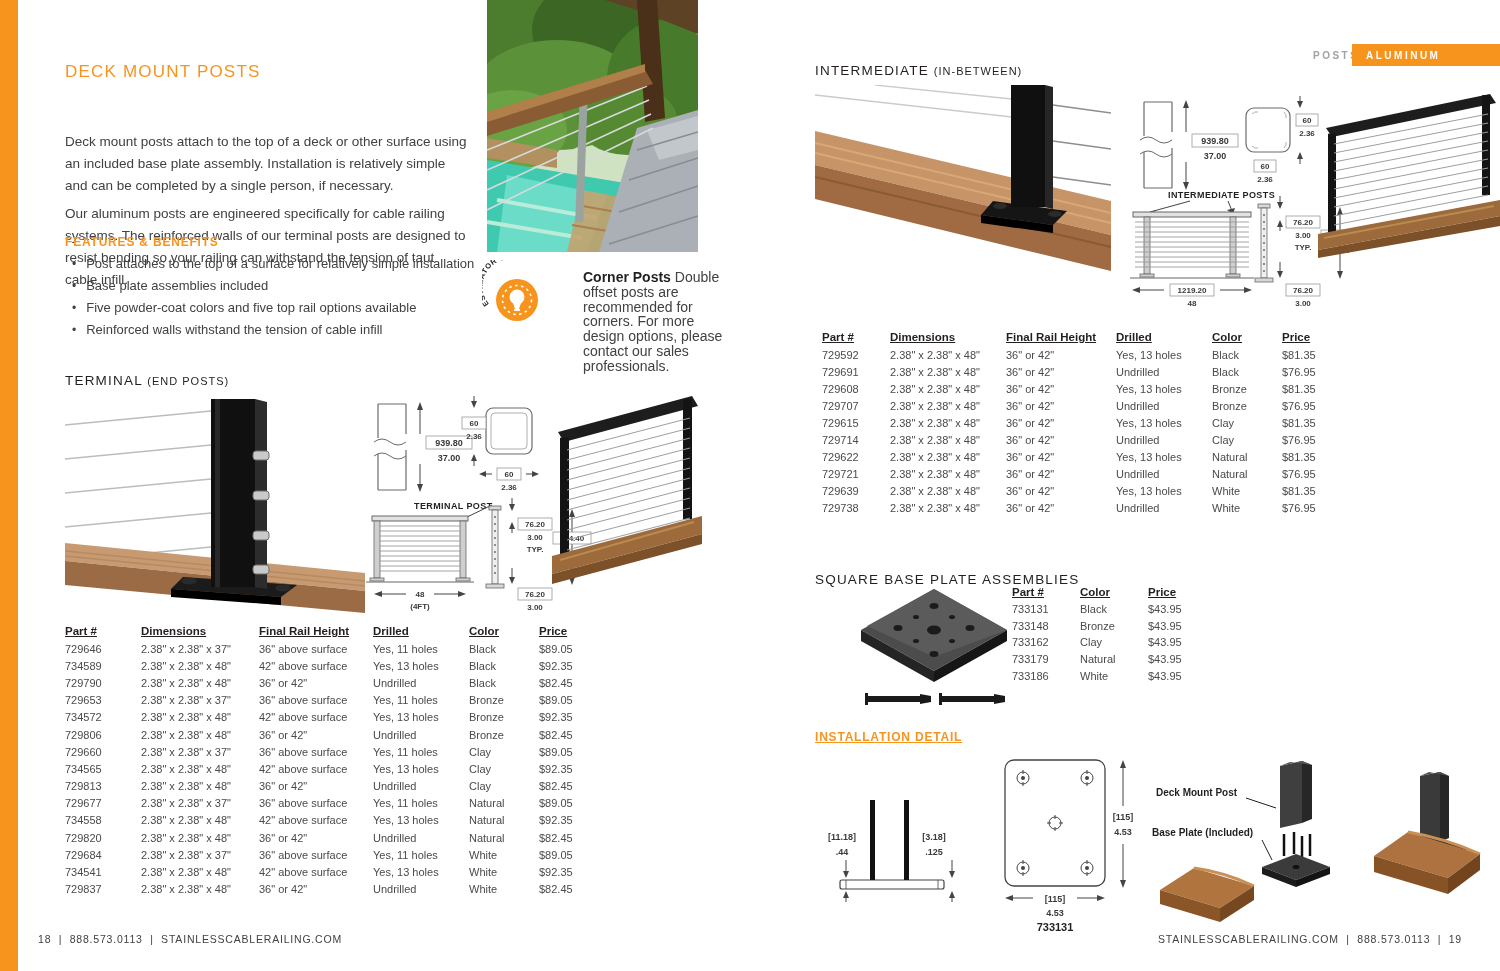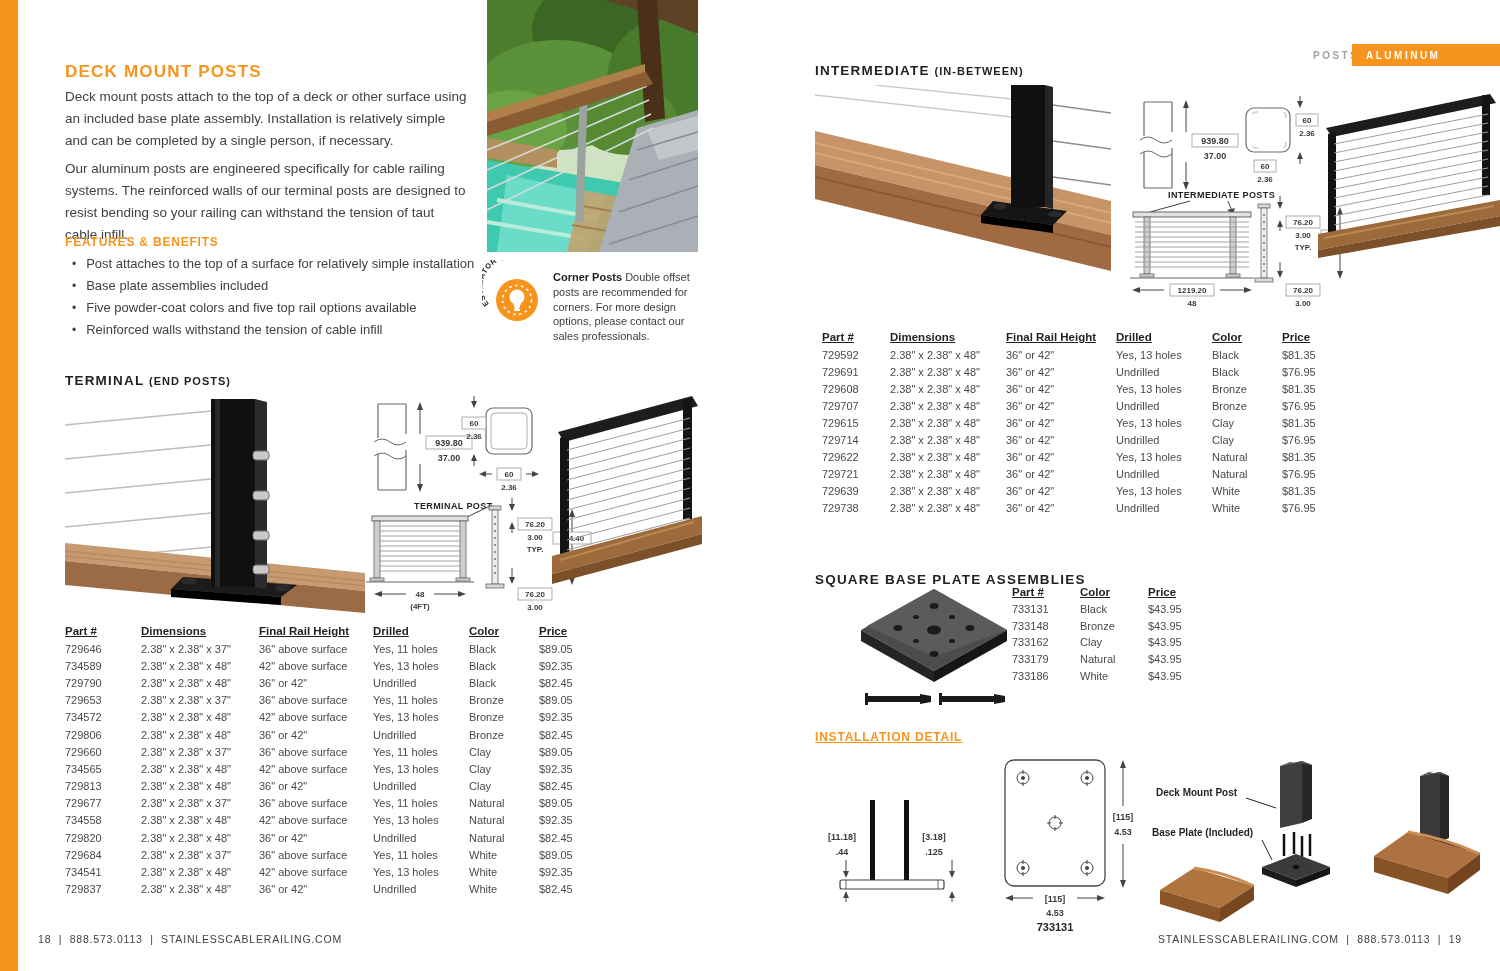--- a/index.html
+++ b/index.html
@@ -2,30 +2,30 @@
 <html><head>
 <meta charset="utf-8">
 <style>
   html,body{margin:0;padding:0;background:#ffffff;}
   body{font-family:"Liberation Sans", sans-serif; color:#414042;}
   #page{position:relative;width:1500px;height:971px;background:#fff;overflow:hidden;}
   .abs{position:absolute;}
   .orangebar{left:0;top:0;width:18px;height:971px;background:#f7941e;}
 
   
-  .h-orange{font-size:17px;font-weight:bold;letter-spacing:1.2px;color:#f7941e;}
+  .h-orange{font-size:17px;font-weight:normal;letter-spacing:1.2px;color:#f7941e;}
   .h-sub-orange{font-size:12px;font-weight:bold;letter-spacing:.8px;color:#f7941e;}
-  .h-section{font-size:13.5px;font-weight:bold;letter-spacing:1.2px;color:#231f20;white-space:pre;}
+  .h-section{font-size:13.5px;font-weight:normal;letter-spacing:1.2px;color:#231f20;white-space:pre;}
   .h-section .note{font-size:11px;letter-spacing:1px;}
-  .body-copy{font-size:13.5px;line-height:22px;color:#414042;width:402px;}
+  .body-copy{font-size:13.5px;line-height:22px;color:#414042;width:402px;margin-top:45px;}
   .bullet{font-size:13px;line-height:21px;color:#414042;}
   .bullet::before{content:"•";margin:0 10px 0 4px;font-size:12px;}
 
   
-  .tip-text{font-size:11px;line-height:14.8px;color:#414042;width:152px;}
+  .tip-text{font-size:14px;line-height:14.8px;color:#414042;width:152px;margin-left:30px;}
   .tip-text b{color:#231f20;}
 
   
   .table{display:block;}
   .thead,.trow{display:grid;align-items:center;}
   .thead{height:18px;}
   .th{font-size:11.5px;font-weight:bold;color:#231f20;text-decoration:underline;}
   .td{font-size:11px;color:#4a4a4a;white-space:nowrap;}
   .tbl-main .thead,.tbl-main .trow{grid-template-columns:76px 118px 114px 96px 70px 50px;}
   .tbl-main .trow{height:17.2px;}

